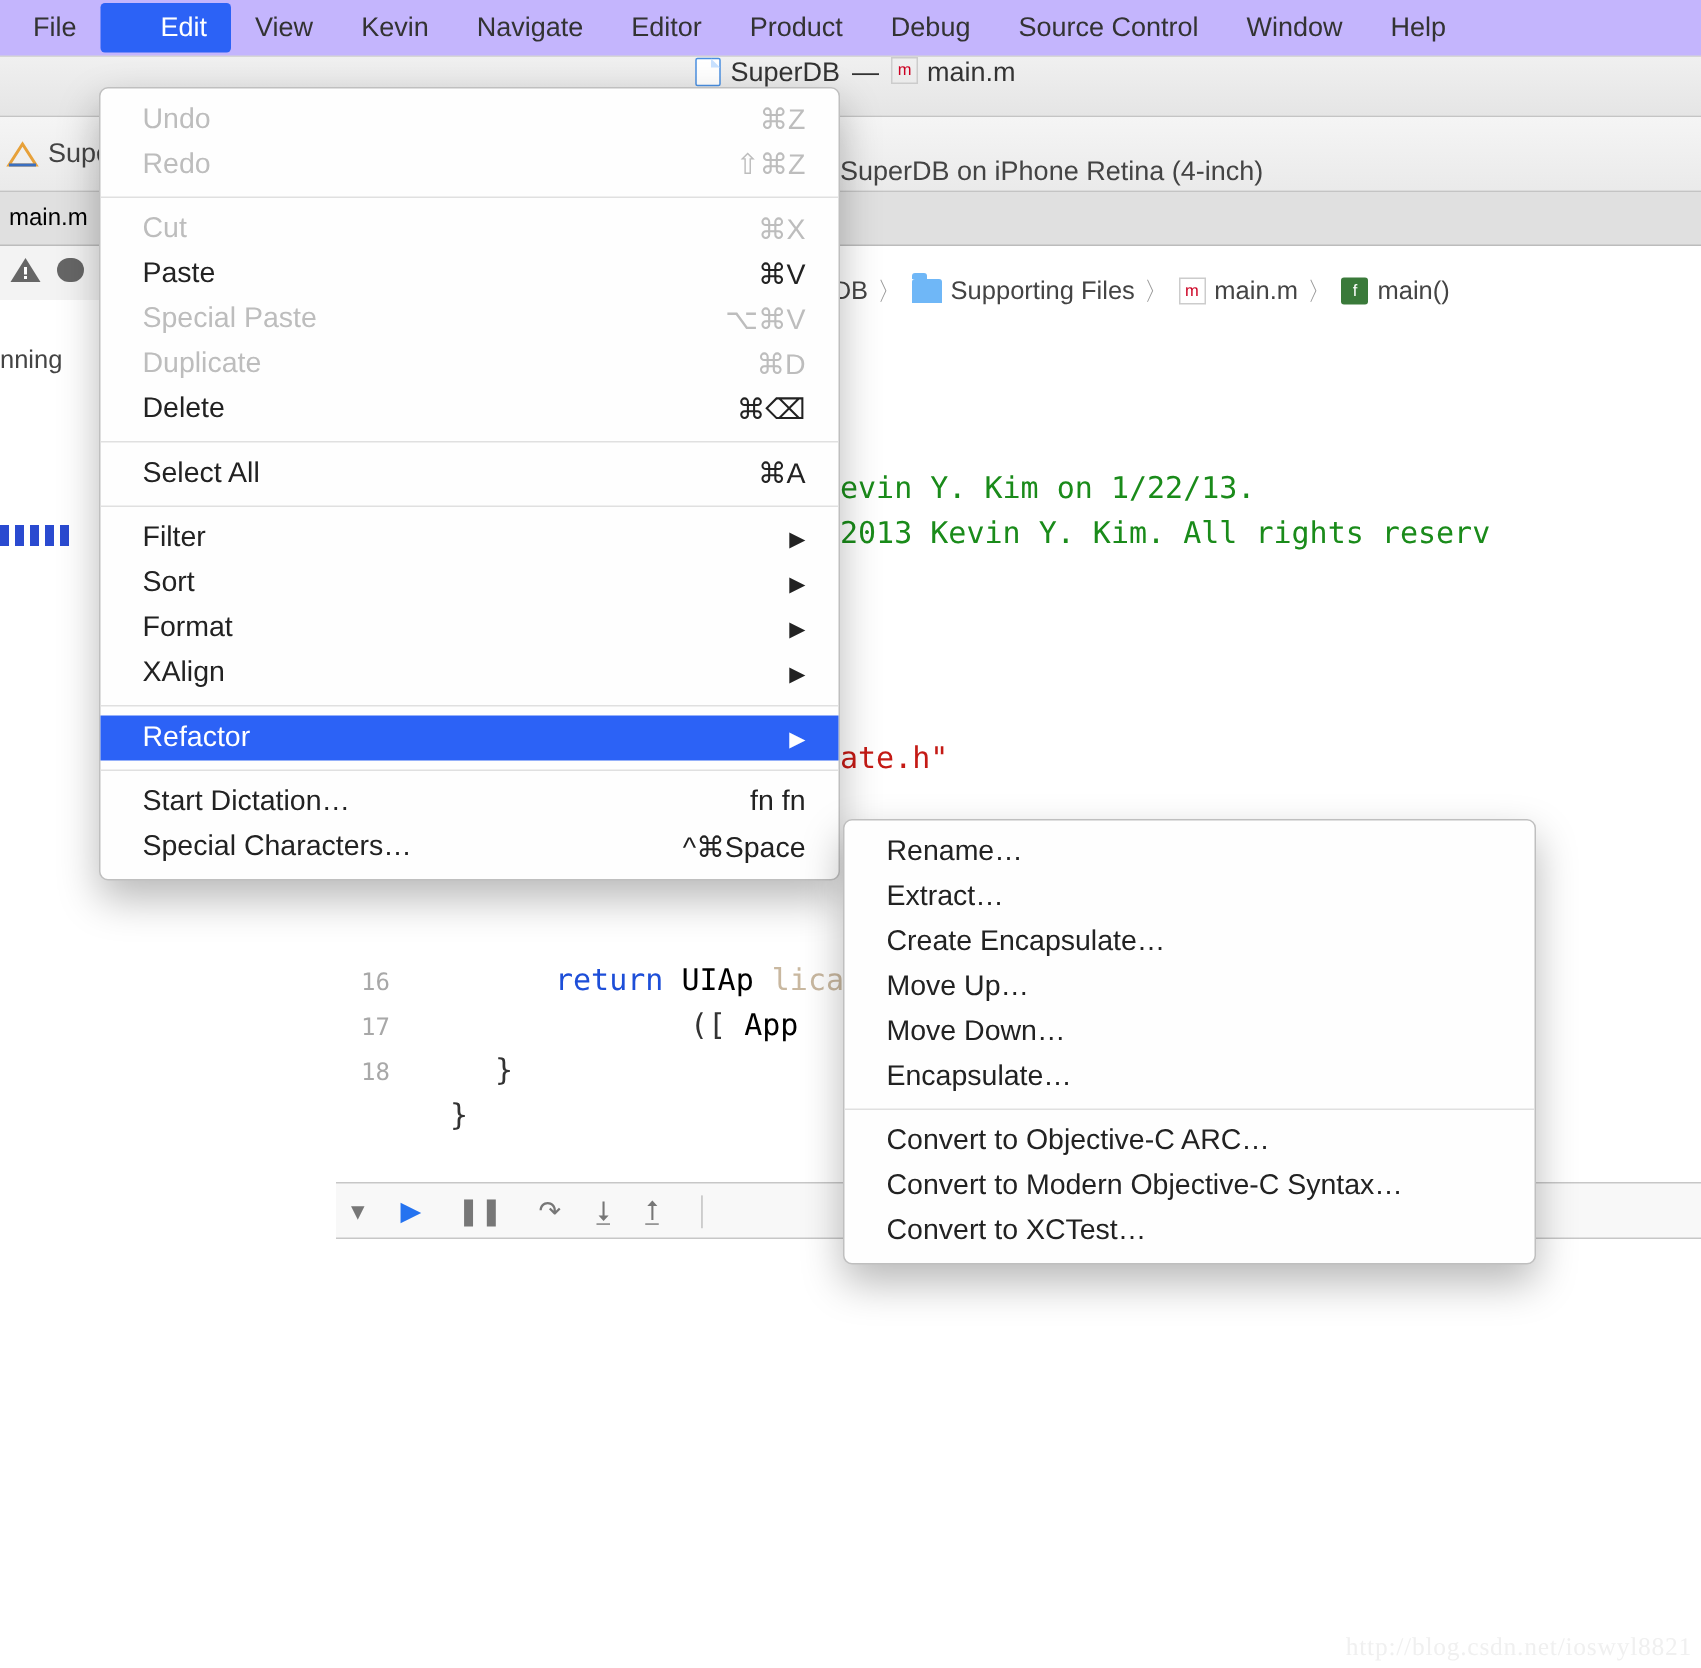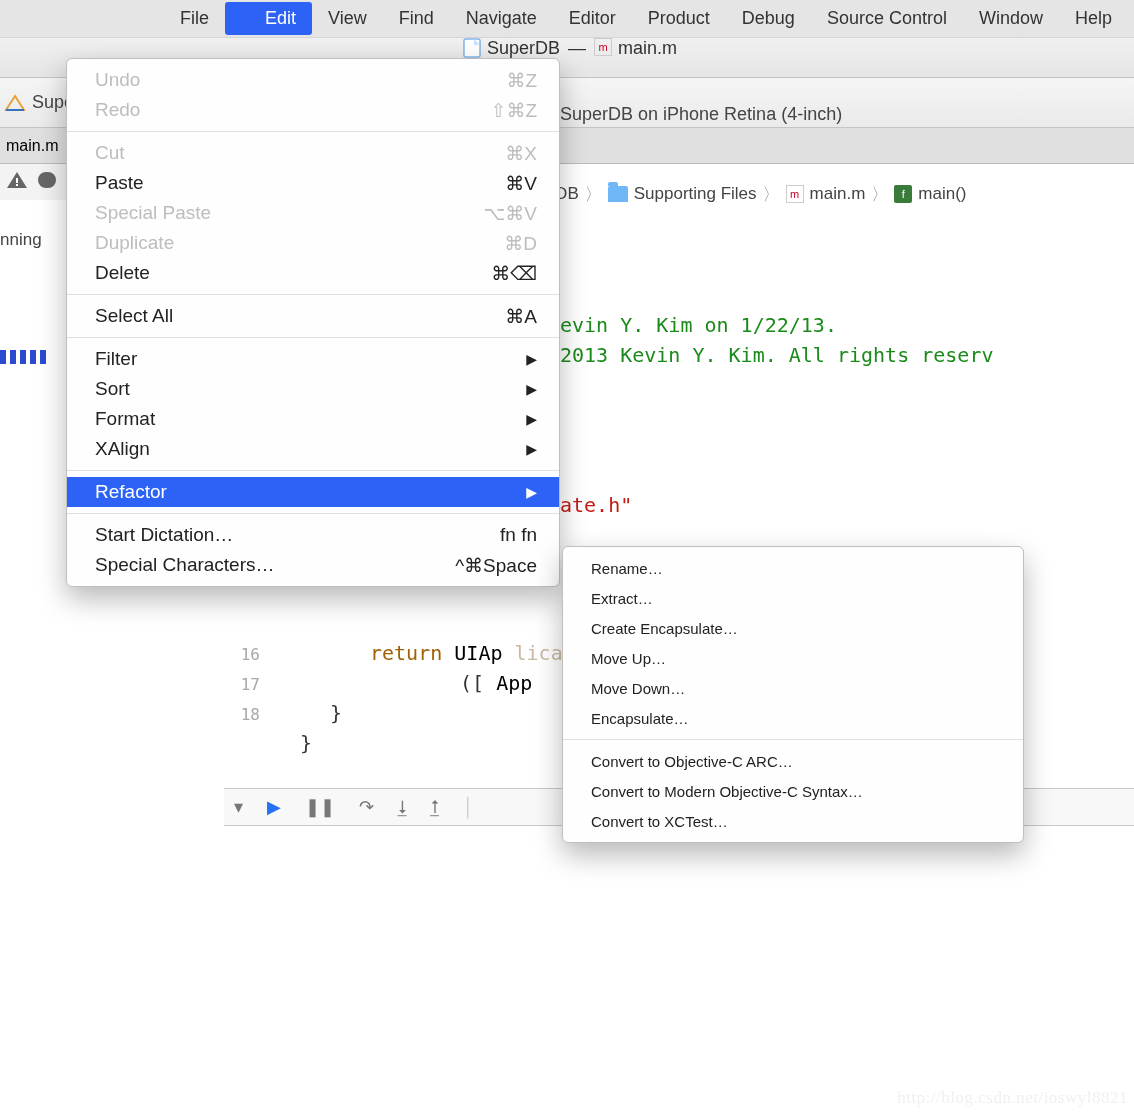--- a/index.html
+++ b/index.html
@@ -7,27 +7,26 @@
     font-family: "Lucida Grande", "Helvetica Neue", Arial, sans-serif;
     font-size: 18px;
     width: 1134px;
     height: 1112px;
     overflow: hidden;
     background: #fff;
     position: relative;
   }
   .menubar {
     height: 38px;
-    background: #e5e5e5;
+    background: #c4b5fd;
     border-bottom: 1px solid #d6d6d6;
     display: flex;
     align-items: center;
     padding: 0 6px;
     color: #333;
-    justify-content: flex-end;
   }
   .menubar-item {
     padding: 6px 16px;
     border-radius: 3px;
     cursor: default;
   }
   .menubar-item.active {
     background: #2c62f6;
     color: #fff;
     padding-left: 40px;
@@ -84,21 +83,21 @@
   }
   
   .codearea {
     position:absolute; left: 210px; top: 220px; right:0; bottom: 330px;
     font-family: Menlo, Consolas, monospace; font-size: 20px; line-height: 30px;
     padding-left: 60px;
     color:#333;
   }
   .codearea .gutter { position: absolute; left: 14px; top:0; width:36px; text-align:right; color:#a8a8a8; font-size:16px;}
   .gutter div{height:30px;}
-  .cde .kw{color:#a16207;} .cde .str{color:#c41a15;} .cde .cm{color:#1a8b1a;} .cde .fn{color:#000000;}
+  .cde .kw{color:#1d4ed8;} .cde .str{color:#c41a15;} .cde .cm{color:#1a8b1a;} .cde .fn{color:#000000;}
   .cde .faded{color:#c9b8a0;}
   
   .dbgbar {
     position:absolute; left:224px; top:788px; width:910px; height:38px;
     border-top:1px solid #c7c7c7; border-bottom:1px solid #c7c7c7;
     background:#f8f8f8; display:flex; align-items:center; gap:24px; padding:0 10px;
   }
   .dbg-btn{color:#777;}
   .dbg-play{color:#2573f0;}
   
@@ -115,38 +114,38 @@
     padding: 3px 22px 3px 28px; height:30px;
   }
   .dropdown .mi.disabled{color:#bdbdbd;}
   .dropdown .mi.highlight{background:#2c62f6;color:#fff;}
   .dropdown hr{border:none;border-top:1px solid #e0e0e0;margin:6px 0;}
   .dropdown .arrow{font-size:14px;}
   .submenu {
     position:absolute; left:562px; top:546px; width:462px;
     background:#fefefe; border:1px solid #bfbfbf; border-radius:6px;
     box-shadow: 0 12px 28px rgba(0,0,0,0.28);
-    padding: 6px 0; font-size:15px; color:#222;
+    padding: 6px 0; font-size:19px; color:#222;
   }
   .submenu .mi{padding:3px 22px 3px 28px;height:30px;display:flex;align-items:center;}
   .submenu hr{border:none;border-top:1px solid #e0e0e0;margin:6px 0;}
   .watermark{
     position:absolute; right:6px; bottom:4px; font-size:17px; color:#f0f0f0;
     font-family: Georgia, serif; letter-spacing:0.5px;
   }
   .file-svg{width:18px;height:20px;}
 </style>
 </head>
 <body>
 
 <div class="menubar">
   <div class="menubar-item">File</div>
   <div class="menubar-item active">Edit</div>
   <div class="menubar-item">View</div>
-  <div class="menubar-item">Find</div>
+  <div class="menubar-item">Kevin</div>
   <div class="menubar-item">Navigate</div>
   <div class="menubar-item">Editor</div>
   <div class="menubar-item">Product</div>
   <div class="menubar-item">Debug</div>
   <div class="menubar-item">Source Control</div>
   <div class="menubar-item">Window</div>
   <div class="menubar-item">Help</div>
 </div>
 
 <div class="titlebar">

